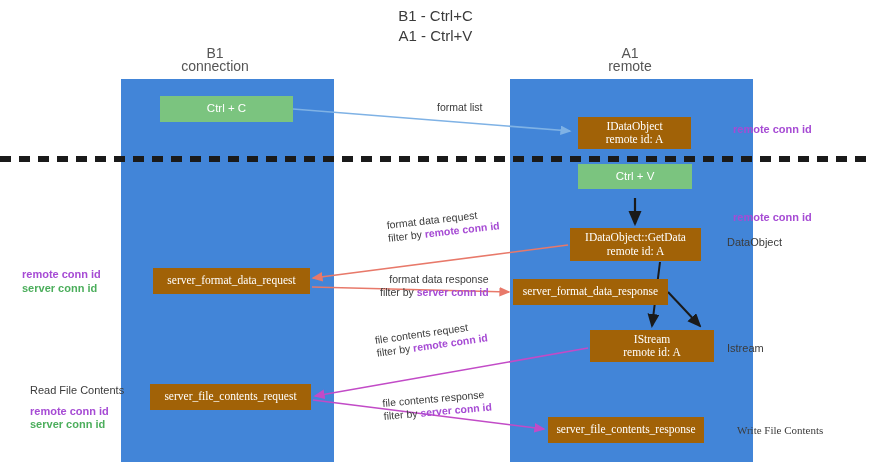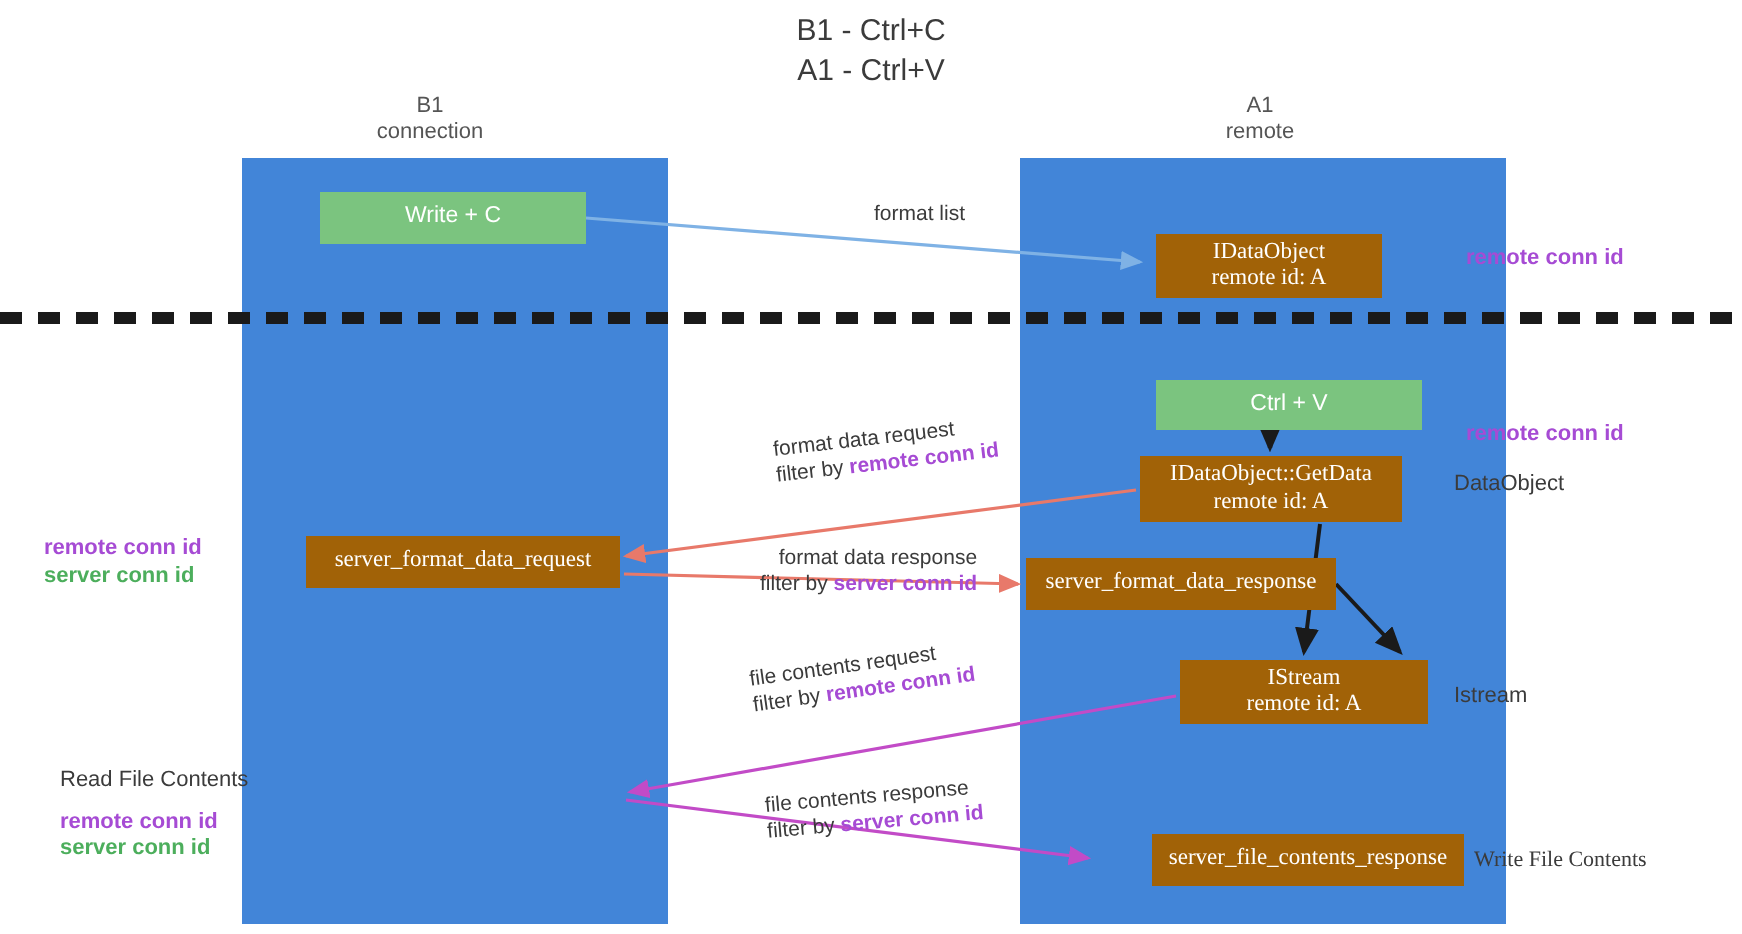--- a/index.html
+++ b/index.html
@@ -20,46 +20,46 @@
   
   #title{
     position:absolute;left:0;top:6px;width:871px;
     text-align:center;color:#3b3b3b;font-size:15px;line-height:20px;
   }
   #title .l{display:block;}
 
   
   .lane-head{
     position:absolute;text-align:center;color:#555;
-    font-size:11px;line-height:12.5px;
+    font-size:14px;line-height:12.5px;
   }
   #head-b1{left:155px;top:47px;width:120px;}
   #head-a1{left:570px;top:47px;width:120px;}
   .lane-head .l{display:block;}
 
   
   .node{
     position:absolute;box-sizing:border-box;
     display:flex;flex-direction:column;align-items:center;justify-content:center;
     color:#ffffff;font-size:11.5px;line-height:13.5px;text-align:center;
     padding:2px 4px;
   }
   .node .l{display:block;white-space:nowrap;}
   .green{background:#7bc47f;}
   .orange{background:#a16207;font-family:Liberation Serif, serif;}
 
   #n-ctrlc   {left:160px;top:96px;width:133px;height:26px;}
   #n-ido     {left:578px;top:117px;width:113px;height:32px;}
-  #n-ctrlv   {left:578px;top:190px;width:133px;height:25px;}
+  #n-ctrlv   {left:578px;top:164px;width:114px;height:25px;}
   #n-getdata {left:570px;top:228px;width:131px;height:33px;}
   #n-sfreq   {left:153px;top:268px;width:157px;height:26px;}
   #n-sfres   {left:513px;top:279px;width:155px;height:26px;}
   #n-istream {left:590px;top:330px;width:124px;height:32px;}
   #n-sfcreq  {left:150px;top:384px;width:161px;height:26px;}
-  #n-sfcres  {left:548px;top:417px;width:156px;height:26px;margin-left:28px;}
+  #n-sfcres  {left:548px;top:417px;width:156px;height:26px;}
 
   
   .side{position:absolute;font-size:11px;line-height:13.5px;white-space:nowrap;}
   .side .l{display:block;}
   .purple{color:#a64bd4;font-weight:bold;}
   .greentxt{color:#4cae5c;font-weight:bold;}
   .plain{color:#3b3b3b;font-weight:normal;}
 
   #s-remote1 {left:733px;top:123px;}
   #s-remote2 {left:733px;top:211px;}
@@ -139,21 +139,21 @@
     <path d="M660,262 L652,326" stroke="#1a1a1a" stroke-width="2" fill="none" marker-end="url(#ah-blk)"></path>
 
     <path d="M588,348 L315,396" stroke="#c24bc7" stroke-width="1.6" fill="none" marker-end="url(#ah-mag)"></path>
 
     <path d="M313,400 L544,429" stroke="#c24bc7" stroke-width="1.6" fill="none" marker-end="url(#ah-mag)"></path>
   </svg>
 
   <div id="divider"></div>
 
   <div class="node green" id="n-ctrlc">
-    <span class="l">Write + C</span>
+    <span class="l">Ctrl + C</span>
   </div>
 
   <div class="node orange" id="n-ido">
     <span class="l">IDataObject</span>
     <span class="l">remote id: A</span>
   </div>
 
   <div class="node green" id="n-ctrlv">
     <span class="l">Ctrl + V</span>
   </div>
@@ -169,20 +169,23 @@
 
   <div class="node orange" id="n-sfres">
     <span class="l">server_format_data_response</span>
   </div>
 
   <div class="node orange" id="n-istream">
     <span class="l">IStream</span>
     <span class="l">remote id: A</span>
   </div>
 
+  <div class="node orange" id="n-sfcreq">
+    <span class="l">server_file_contents_request</span>
+  </div>
 
   <div class="node orange" id="n-sfcres">
     <span class="l">server_file_contents_response</span>
   </div>
 
   <div class="elabel" id="e-formatlist">
     <span class="l">format list</span>
   </div>
 
   <div class="elabel" id="e-fdreq">

